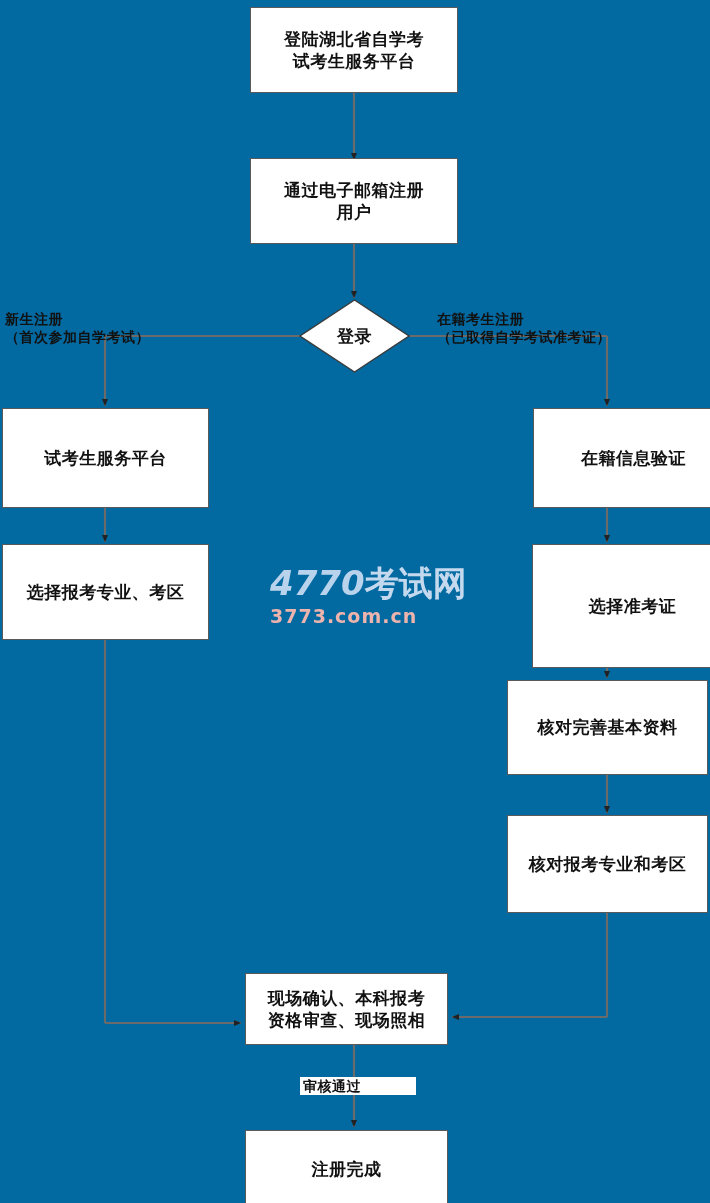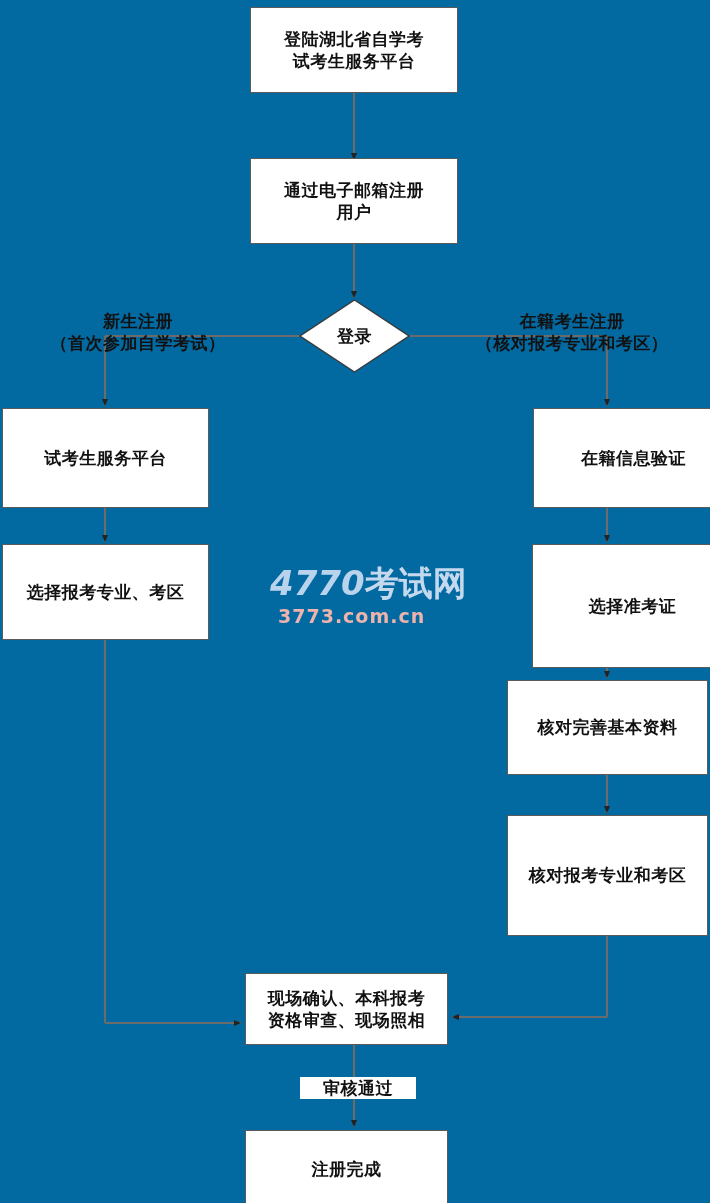--- a/index.html
+++ b/index.html
@@ -57,26 +57,26 @@
     display: flex;
     align-items: center;
     justify-content: center;
     font-size: 17px;
     font-weight: bold;
     color: #111111;
     letter-spacing: 0.5px;
   }
   .edge-label {
     position: absolute;
-    font-size: 17px;
+    font-size: 14px;
     font-weight: bold;
     color: #111111;
     line-height: 1.32;
     letter-spacing: 0.5px;
-    text-align: center;
+    text-align: left;
     white-space: pre-line;
     z-index: 4;
   }
   .edge-label.with-bg {
     background: #ffffff;
     padding: 0 3px;
   }
   #wires {
     position: absolute;
     left: 0;
@@ -102,21 +102,20 @@
     color: #b9d3ec;
     line-height: 1;
     white-space: nowrap;
   }
   #watermark .wm-main .wm-cn {
     font-style: normal;
     color: #c4d9ee;
   }
   #watermark .wm-sub {
     margin-top: 7px;
-    margin-left: 8px;
     font-size: 19px;
     font-weight: bold;
     letter-spacing: 1px;
     color: #edb3ad;
     line-height: 1;
     white-space: nowrap;
   }
 </style>
 </head>
 <body>
@@ -173,21 +172,21 @@
     <svg width="111" height="74" viewBox="0 0 111 74" xmlns="http://www.w3.org/2000/svg">
       <polygon points="55.5,1 110,37 55.5,73 1,37" fill="#ffffff" stroke="#3a3a3a" stroke-width="1.4"></polygon>
     </svg>
     <span class="label">登录</span>
   </div>
 
   <div class="edge-label" style="left:5px; top:310px; width:266px;">新生注册
 （首次参加自学考试）</div>
 
   <div class="edge-label" style="left:437px; top:310px; width:270px;">在籍考生注册
-（核对报考专业和考区）</div>
+（已取得自学考试准考证）</div>
 
   <div class="node" style="left:2px; top:408px; width:207px; height:100px;">
     <span class="label">试考生服务平台</span>
   </div>
 
   <div class="node" style="left:2px; top:544px; width:207px; height:96px;">
     <span class="label">选择报考专业、考区</span>
   </div>
 
   <div class="node" style="left:507px; top:408px; width:201px; height:100px;margin-left:26px;">
@@ -195,21 +194,21 @@
   </div>
 
   <div class="node" style="left:532px; top:544px; width:201px; height:124px;">
     <span class="label">选择准考证</span>
   </div>
 
   <div class="node" style="left:507px; top:680px; width:201px; height:95px;">
     <span class="label">核对完善基本资料</span>
   </div>
 
-  <div class="node" style="left:507px; top:815px; width:201px; height:121px;">
+  <div class="node" style="left:507px; top:815px; width:201px; height:98px;">
     <span class="label">核对报考专业和考区</span>
   </div>
 
   <div class="node" style="left:245px; top:973px; width:203px; height:72px;text-align:right;">
     <span class="label">现场确认、本科报考
 资格审查、现场照相</span>
   </div>
 
   <div class="edge-label with-bg" style="left:300px; top:1077px; width:110px;">审核通过</div>
 

